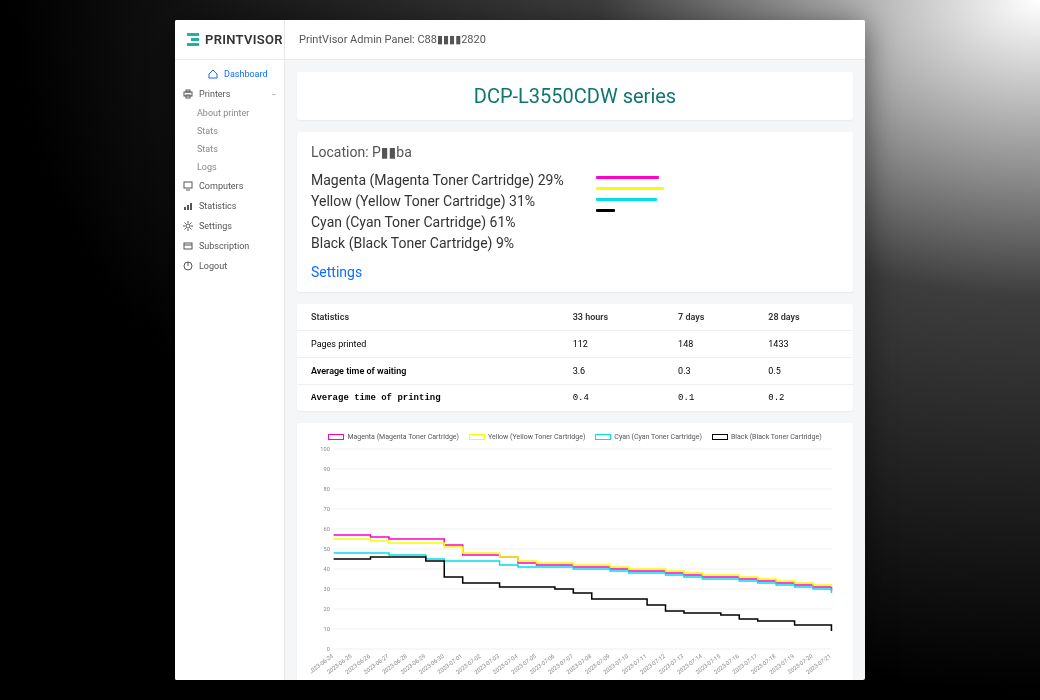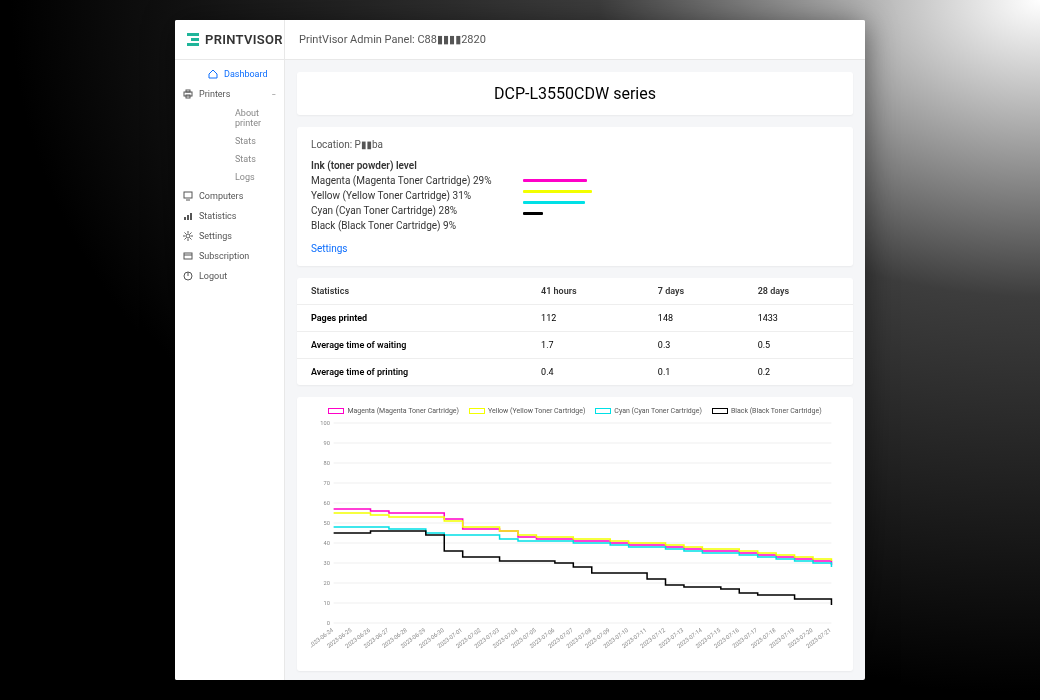--- a/index.html
+++ b/index.html
@@ -59,56 +59,56 @@
   font-size: 9px;
   color: #555;
   padding-top: 4px;
   flex-shrink: 0;
 }
 .sidebar .item {
   display: flex; align-items: center; gap:6px;
   padding: 5px 8px; cursor: pointer;
 }
 .sidebar .item.active { color:#0d6efd;padding-left:33px; }
-.sidebar .sub { padding-left: 22px; color:#888; padding-top:4px; padding-bottom:4px; cursor:pointer;margin-left:38px;}
+.sidebar .sub { padding-left: 22px; color:#888; padding-top:4px; padding-bottom:4px; cursor:pointer;}
 .sidebar .icon { width:10px; height:10px; display:inline-flex; align-items:center; justify-content:center;}
 .sidebar .expand { margin-left:auto; font-size:8px; color:#888;}
 .main {
   flex: 1;
   padding: 12px;
   overflow: auto;
   display: flex;
   flex-direction: column;
   gap: 12px;
 }
 .card {
   background:#fff;
   border-radius:3px;
   box-shadow:0 1px 2px rgba(0,0,0,0.05);
 }
 .page-title {
   text-align:center;
-  font-size: 16px;
+  font-size: 20px;
   font-weight: 400;
-  color:#000000;
+  color:#0f766e;
   padding: 12px 0;
 }
-.info-card { padding: 12px 14px; font-size:10px; color:#333;}
+.info-card { padding: 12px 14px; font-size:14px; color:#333;}
 .info-card .loc { margin-bottom:10px; color:#555;}
 .info-card .ink-title { font-weight:600; margin-bottom:2px;}
 .ink-rows { display:flex; gap:32px;}
 .ink-text { line-height:1.5;}
 .ink-bars { flex:1; padding-top:2px;}
 .bar-row { height:11px; display:flex; align-items:center;}
 .bar { height:3px; border-radius:1px;}
 .settings-link { color:#0d6efd; margin-top:10px; display:inline-block; cursor:pointer;}
 table.stats { width:100%; border-collapse:collapse; font-size:9px;}
 table.stats th, table.stats td { text-align:left; padding:8px 14px; border-bottom:1px solid #eee;}
 table.stats th { font-weight:600; color:#333;}
-table.stats tr:last-child td { border-bottom:none;}
+table.stats tr:last-child td { border-bottom:none;font-family:Liberation Mono, monospace;}
 .chart-card { padding:10px 14px 8px;}
 .legend { display:flex; gap:10px; justify-content:center; font-size:7px; color:#555; margin-bottom:4px; flex-wrap:wrap;}
 .legend-item { display:flex; align-items:center; gap:3px;}
 .legend-sw { width:16px; height:6px; border:1.5px solid;}
 .chart-svg { width:100%; height:240px;}
 </style>
 </head>
 <body>
 
 <div class="window">
@@ -196,26 +196,25 @@
       </div>
     </div>
 
     <div class="main">
       <div class="card">
         <div class="page-title">DCP-L3550CDW series</div>
       </div>
 
       <div class="card info-card">
         <div class="loc">Location: P▮▮ba</div>
-        <div class="ink-title">Ink (toner powder) level</div>
         <div class="ink-rows">
           <div class="ink-text" id="ink-text">
               <div>Magenta (Magenta Toner Cartridge) 29%</div>
               <div>Yellow (Yellow Toner Cartridge) 31%</div>
-              <div>Cyan (Cyan Toner Cartridge) 28%</div>
+              <div>Cyan (Cyan Toner Cartridge) 61%</div>
               <div>Black (Black Toner Cartridge) 9%</div>
             </div>
           <div class="ink-bars" id="ink-bars">
               <div class="bar-row">
                 <div class="bar" style="width: 63.8px; background: rgb(255, 0, 200);"></div>
               </div>
               <div class="bar-row">
                 <div class="bar" style="width: 68.2px; background: rgb(243, 255, 0);"></div>
               </div>
               <div class="bar-row">
@@ -227,35 +226,35 @@
             </div>
         </div>
         <a class="settings-link">Settings</a>
       </div>
 
       <div class="card">
         <table class="stats">
           <thead>
               <tr id="stats-head">
                 <th>Statistics</th>
-                <th>41 hours</th>
+                <th>33 hours</th>
                 <th>7 days</th>
                 <th>28 days</th>
               </tr>
             </thead>
           <tbody id="stats-body">
               <tr>
-                <td style="font-weight: 700;">Pages printed</td>
+                <td style="font-weight: 400;">Pages printed</td>
                 <td>112</td>
                 <td>148</td>
                 <td>1433</td>
               </tr>
               <tr>
                 <td style="font-weight: 600;">Average time of waiting</td>
-                <td>1.7</td>
+                <td>3.6</td>
                 <td>0.3</td>
                 <td>0.5</td>
               </tr>
               <tr>
                 <td style="font-weight: 600;">Average time of printing</td>
                 <td>0.4</td>
                 <td>0.1</td>
                 <td>0.2</td>
               </tr>
             </tbody>

